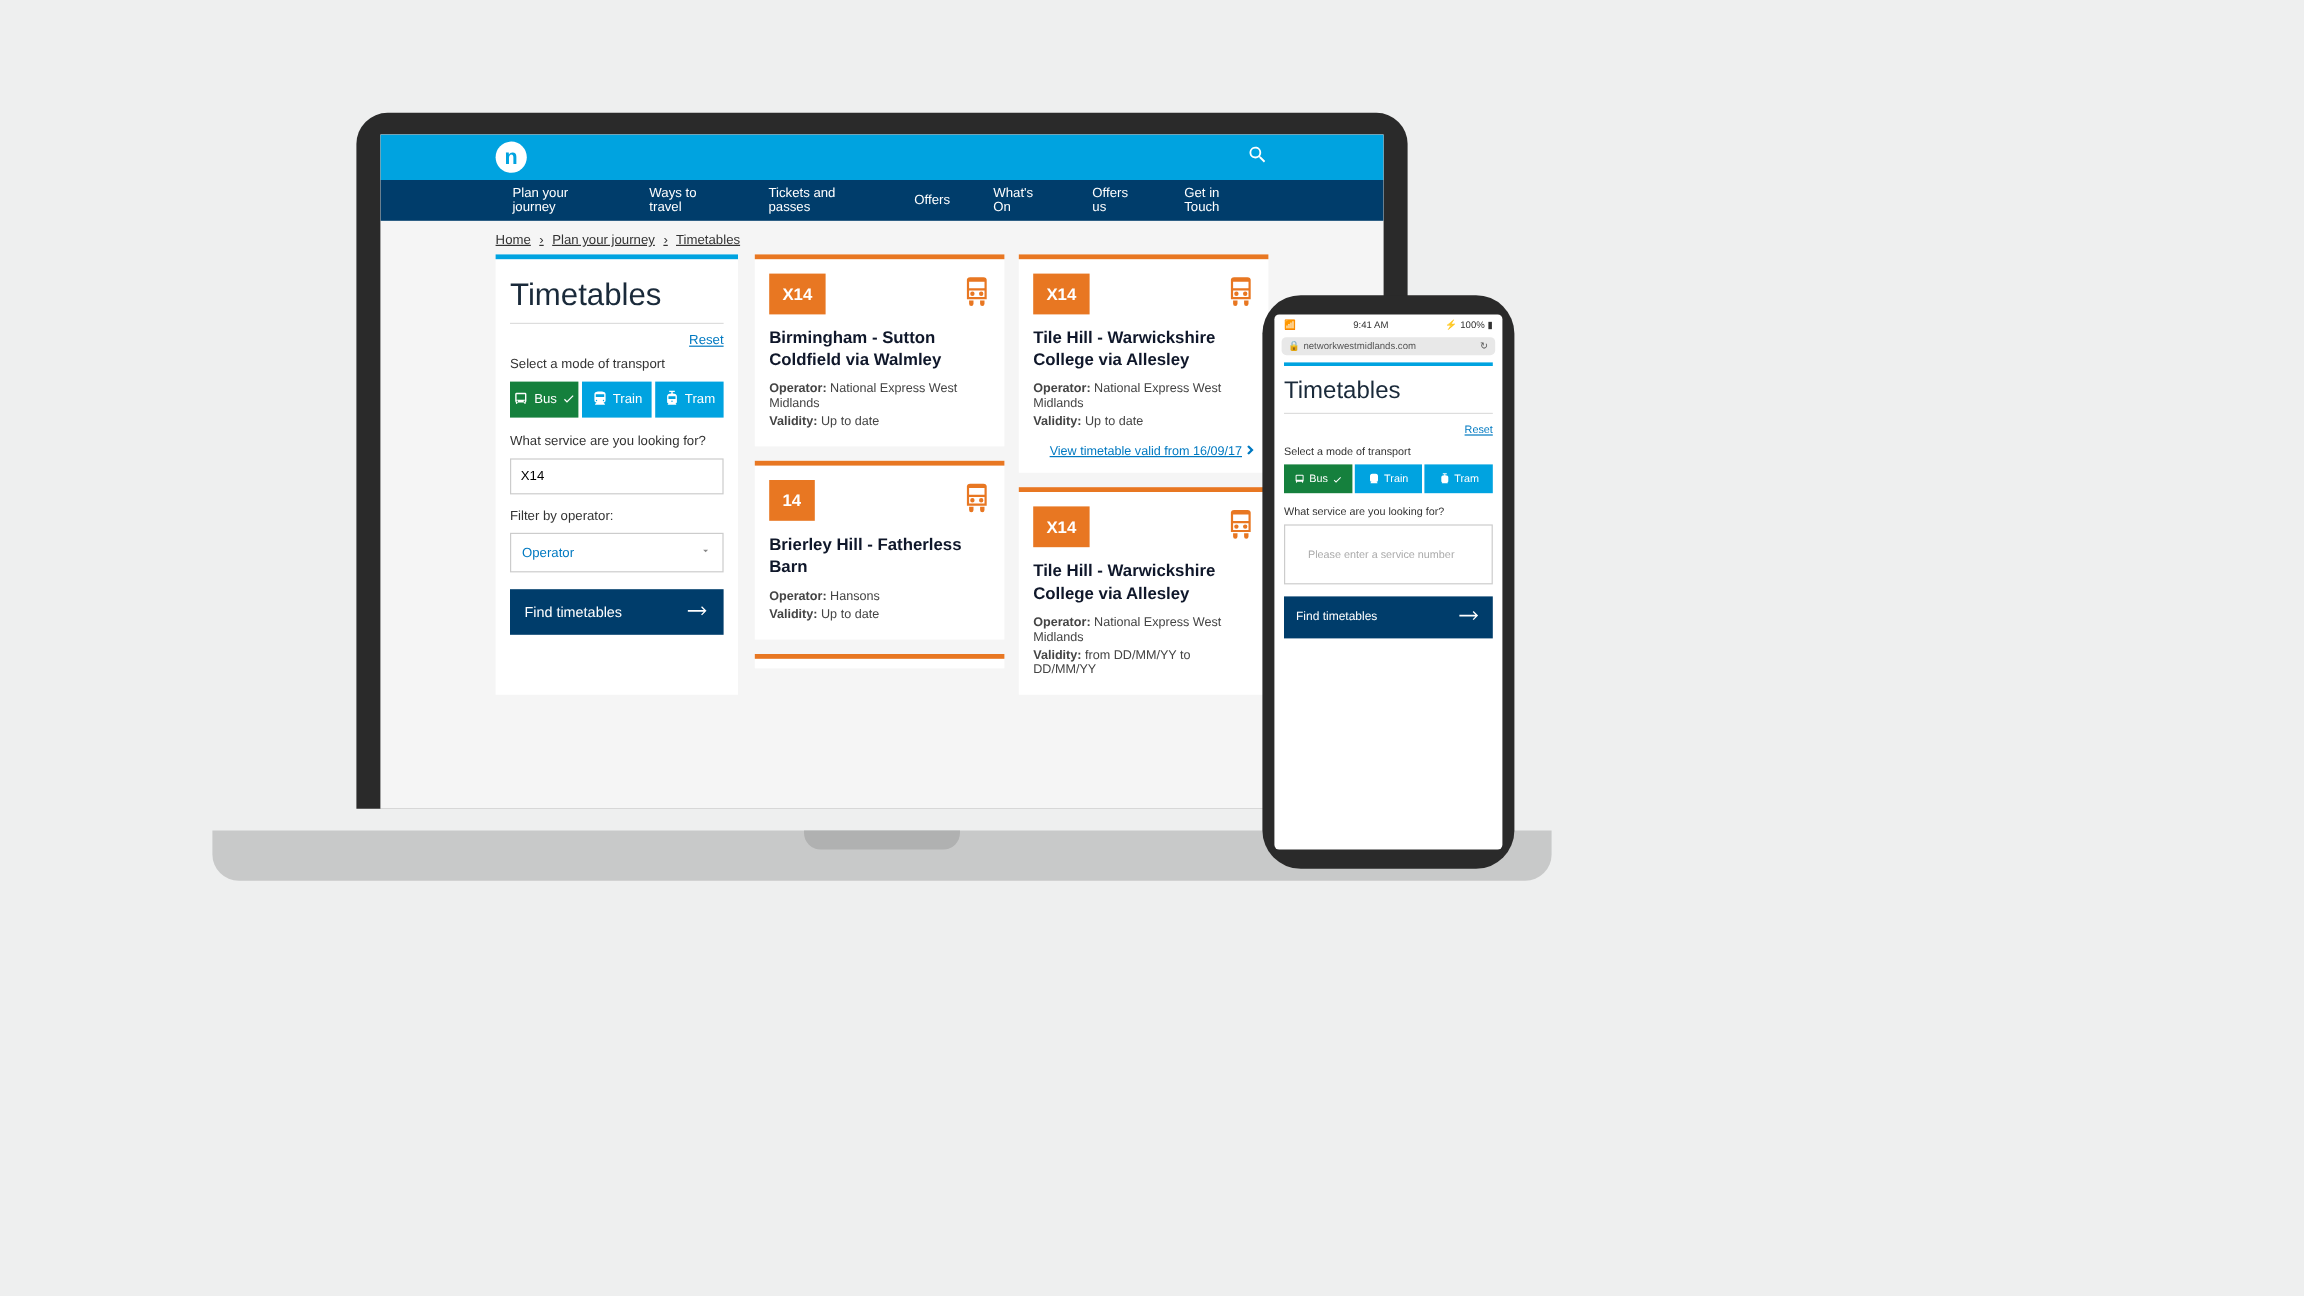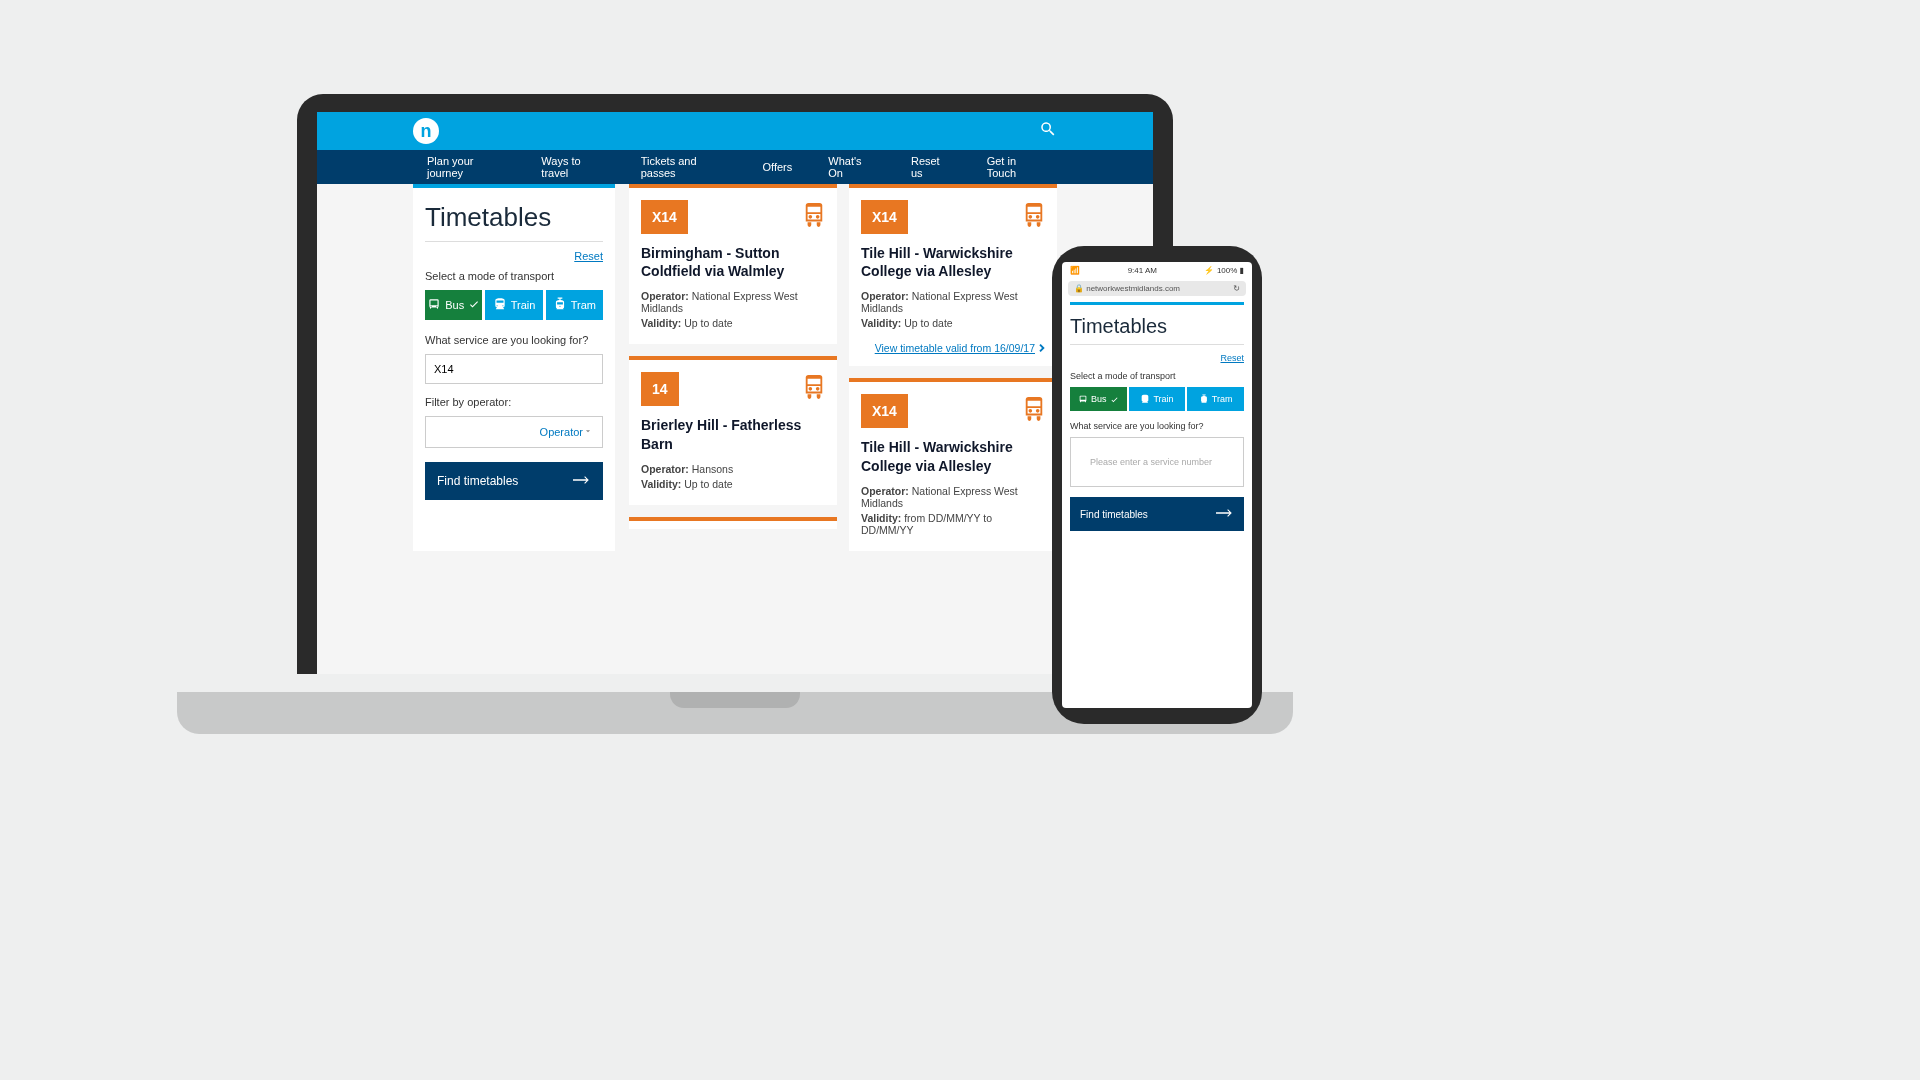--- a/index.html
+++ b/index.html
@@ -32,21 +32,21 @@
 .divider { border-bottom: 1px solid #ddd; margin-bottom: 8px; }
 .reset { text-align: right; color: #0079c1; font-size: 11px; text-decoration: underline; cursor: pointer; margin-bottom: 8px; }
 .label { font-size: 11px; color: #333; margin-bottom: 8px; }
 .mode-row { display: flex; gap: 3px; margin-bottom: 14px; }
 .mode { flex: 1; display: flex; align-items: center; justify-content: center; gap: 4px; color: #fff; font-size: 11px; height: 30px; cursor: pointer; }
 .mode-bus { background: #15803d; }
 .mode-other { background: #00a3e0; }
 .mode svg { width: 14px; height: 14px; fill: #fff; }
 .check svg { width: 12px; height: 12px; fill: #fff; }
 .input { width: 100%; border: 1px solid #ccc; padding: 8px; font-size: 11px; margin-bottom: 12px; }
-.select { width: 100%; border: 1px solid #ccc; padding: 9px; font-size: 11px; color: #0079c1; margin-bottom: 14px; display: flex; justify-content: flex-end; align-items: center; cursor: pointer; }
+.select { width: 100%; border: 1px solid #ccc; padding: 9px; font-size: 11px; color: #0079c1; margin-bottom: 14px; display: flex; justify-content: space-between; align-items: center; cursor: pointer; }
 .chevron-down svg { width: 10px; height: 10px; fill: #888; }
 .btn { width: 100%; background: #003d6b; color: #fff; border: none; padding: 12px; font-size: 12px; display: flex; justify-content: space-between; align-items: center; cursor: pointer; }
 .arrow svg { width: 18px; height: 10px; fill: #fff; }
 
 .results { flex: 1; }
 .results-head { background: #fff; border-top: 4px solid #00a3e0; padding: 12px 14px; font-size: 17px; color: #1a2a3a; margin-bottom: 12px; }
 .results-head .n { color: #0079c1; }
 .cards { display: grid; grid-template-columns: 1fr 1fr; gap: 12px; }
 .card { background: #fff; border-top: 4px solid #e87722; padding: 12px; }
 .card-top { display: flex; justify-content: space-between; align-items: center; margin-bottom: 10px; }
@@ -85,24 +85,31 @@
               <path d="M15.5 14h-.79l-.28-.27a6.5 6.5 0 1 0-.7.7l.27.28v.79l5 5L20.49 19zM9.5 14A4.5 4.5 0 1 1 14 9.5 4.5 4.5 0 0 1 9.5 14z"></path>
             </svg></div>
       </div>
 
       <div class="navbar">
         <span class="nav-item">Plan your journey</span>
         <span class="nav-item">Ways to travel</span>
         <span class="nav-item">Tickets and passes</span>
         <span class="nav-item">Offers</span>
         <span class="nav-item">What's On</span>
-        <span class="nav-item">Reset us</span>
+        <span class="nav-item">Offers us</span>
         <span class="nav-item">Get in Touch</span>
       </div>
 
+      <div class="breadcrumb">
+        <span>Home</span>
+        <span class="chev">›</span>
+        <span>Plan your journey</span>
+        <span class="chev">›</span>
+        <span>Timetables</span>
+      </div>
 
       <div class="content">
 
         <div class="sidebar">
           <div class="h1">Timetables</div>
           <div class="divider"></div>
           <div class="reset">Reset</div>
           <div class="label">Select a mode of transport</div>
           <div class="mode-row">
             <div class="mode mode-bus">

